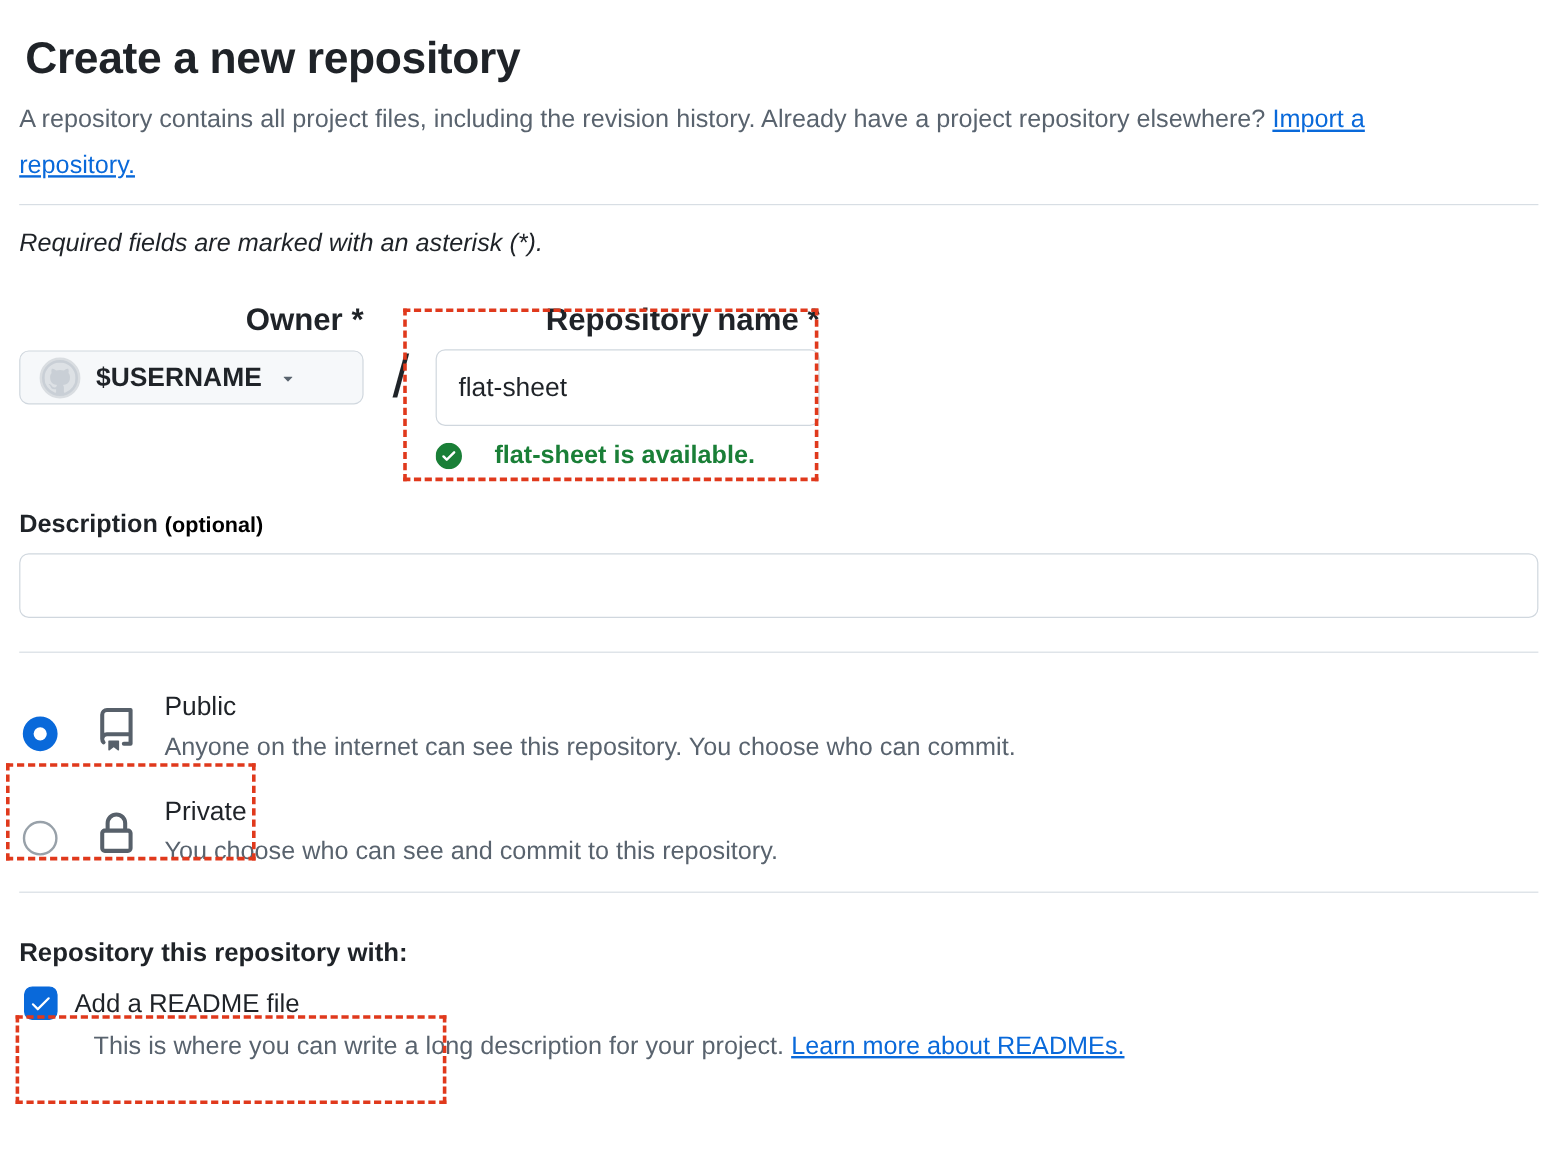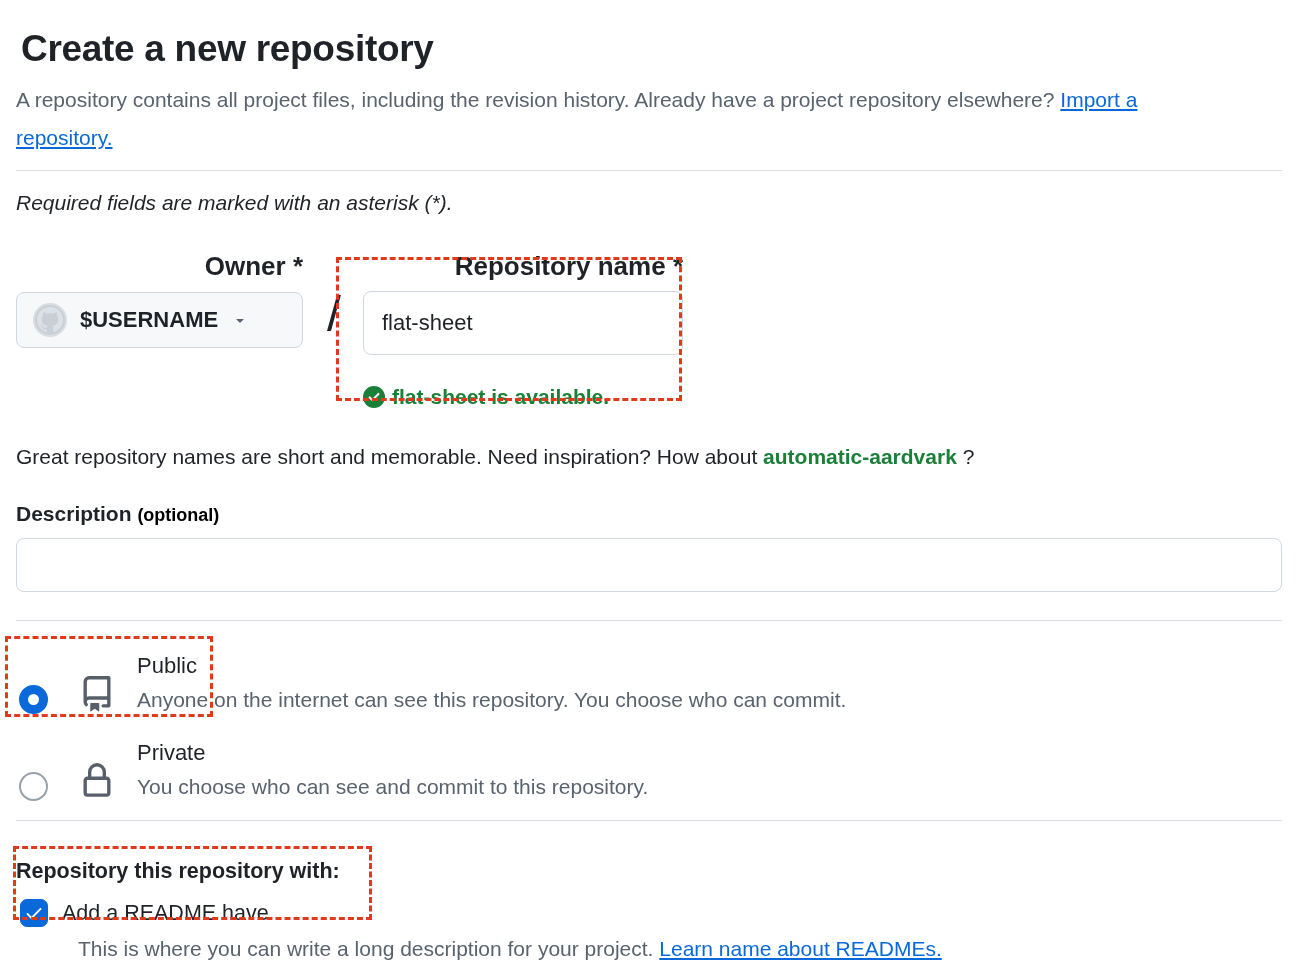--- a/index.html
+++ b/index.html
@@ -33,21 +33,21 @@
   .required-note {
     margin: 20px 0 0;
     font-style: italic; font-size: 21px; color: #1f2328;
   }
 
   .fields-row { display: flex; align-items: flex-start; margin-top: 37px; }
   .field-label { font-size: 26px; font-weight: 700; line-height: 28px; height: 28px; text-align: right; }
   .owner-col { width: 287px; }
   .owner-button {
     margin-top: 12px;
-    width: 287px; height: 56px;
+    width: 287px; height: 45px;
     display: flex; align-items: center;
     padding: 0 16px;
     background: #f6f8fa;
     border: 1px solid #d0d7de; border-radius: 8px;
     cursor: pointer;
   }
   .avatar {
     width: 34px; height: 34px; border-radius: 50%;
     background: #c9cfd6; border: 2px solid #d9dde1;
     display: flex; align-items: center; justify-content: center;
@@ -66,43 +66,43 @@
   .repo-input {
     margin-top: 11px;
     width: 320px; height: 64px;
     border: 1px solid #d0d7de; border-radius: 8px;
     padding: 0 18px;
     font-family: "Liberation Sans", sans-serif;
     font-size: 22px; color: #1f2328; background: #fff;
     outline: none;
   }
   .availability {
-    margin-top: 30px;
+    margin-top: 13px;
     display: flex; align-items: center;
-    color: #1a7f37; font-weight: 700; font-size: 21px;
+    color: #1a7f37; font-weight: 700; font-size: 21px; gap: 20px;
   }
   .availability svg { width: 22px; height: 22px; fill: #1a7f37; margin-right: 7px; flex: none; }
 
   .name-hint { margin: 36px 0 0; font-size: 21px; color: #1f2328; }
   .suggestion { color: #1a7f37; font-weight: 700; }
 
   .desc-label { margin-top: 33px; font-size: 21px; font-weight: 700; }
   .optional { color: #000000; font-weight: 600; font-size: 18px; }
   .desc-input {
     display: block;
     margin-top: 12px;
     width: 1266px; height: 54px;
     border: 1px solid #d0d7de; border-radius: 8px;
     padding: 0 14px;
     font-family: "Liberation Sans", sans-serif;
     font-size: 21px; color: #1f2328; background: #fff;
     outline: none;
   }
 
-  .vis-option { display: flex; align-items: flex-end; margin-top: 30px; }
+  .vis-option { display: flex; align-items: center; margin-top: 30px; }
   .vis-option.second { margin-top: 24px; }
   .radio {
     width: 29px; height: 29px; border-radius: 50%;
     margin: 12px 0 0 3px; flex: none; cursor: pointer;
     background: #fff;
   }
   .radio.checked { border: 9px solid #0969da; }
   .radio.unchecked { border: 2px solid #98a1a9; }
   .vis-icon { margin: 5px 0 0 31px; flex: none; display: flex; }
   .vis-icon svg { width: 36px; height: 40px; fill: #57606a; }
@@ -169,21 +169,20 @@
       <input class="repo-input" type="text" value="flat-sheet" style="">
       <div class="availability">
         <svg viewBox="0 0 16 16">
             <path d="M0 8a8 8 0 1 1 16 0A8 8 0 0 1 0 8Zm11.78-1.72a.75.75 0 0 0-1.06-1.06L6.75 9.19 5.28 7.72a.75.75 0 0 0-1.06 1.06l2 2a.75.75 0 0 0 1.06 0Z"></path>
           </svg>
         <span>flat-sheet is available.</span>
       </div>
     </div>
   </div>
 
-  <p class="name-hint"><span>Great repository names are short and memorable. Need inspiration? How about</span> <span class="suggestion">automatic-aardvark</span> <span>?</span></p>
 
   <div class="desc-label"><span>Description</span> <span class="optional">(optional)</span></div>
   <input class="desc-input" type="text" value="" style="">
 
   <hr class="hr2">
 
   <div class="vis-option">
     <div class="radio checked"></div>
     <span class="vis-icon">
       <svg viewBox="0 0 16 16">
@@ -212,22 +211,22 @@
   <hr class="hr3">
 
   <div class="init-heading">Repository this repository with:</div>
 
   <div class="readme-row">
     <div class="checkbox">
       <svg viewBox="0 0 16 16">
           <path d="M13.78 4.22a.75.75 0 0 1 0 1.06l-7.25 7.25a.75.75 0 0 1-1.06 0L2.22 9.28a.751.751 0 0 1 .018-1.042.751.751 0 0 1 1.042-.018L6 10.94l6.72-6.72a.75.75 0 0 1 1.06 0Z"></path>
         </svg>
     </div>
-    <span class="readme-label">Add a README have</span>
-  </div>
-
-  <p class="readme-note"><span>This is where you can write a long description for your project.</span> <a>Learn name about READMEs.</a></p>
+    <span class="readme-label">Add a README file</span>
+  </div>
+
+  <p class="readme-note"><span>This is where you can write a long description for your project.</span> <a>Learn more about READMEs.</a></p>
 
   <div class="annot annot-repo"></div>
   <div class="annot annot-public"></div>
   <div class="annot annot-readme"></div>
 
 </div>
 
 </body></html>

